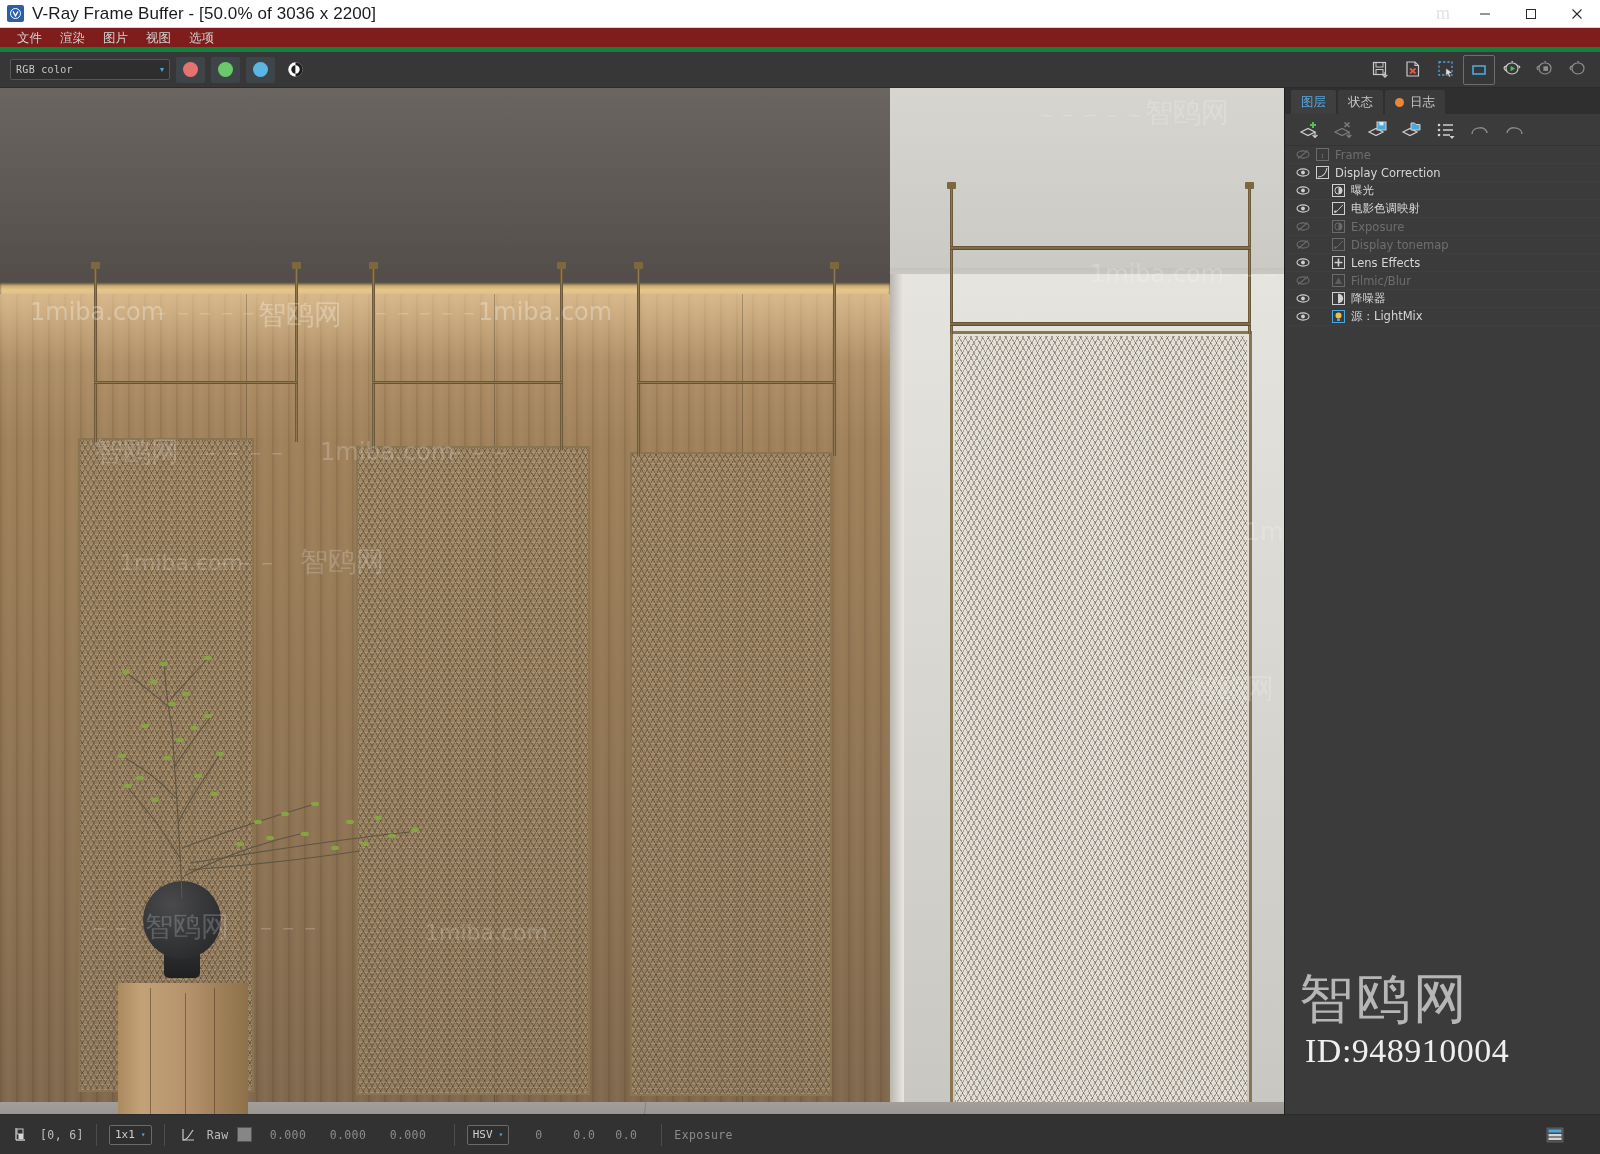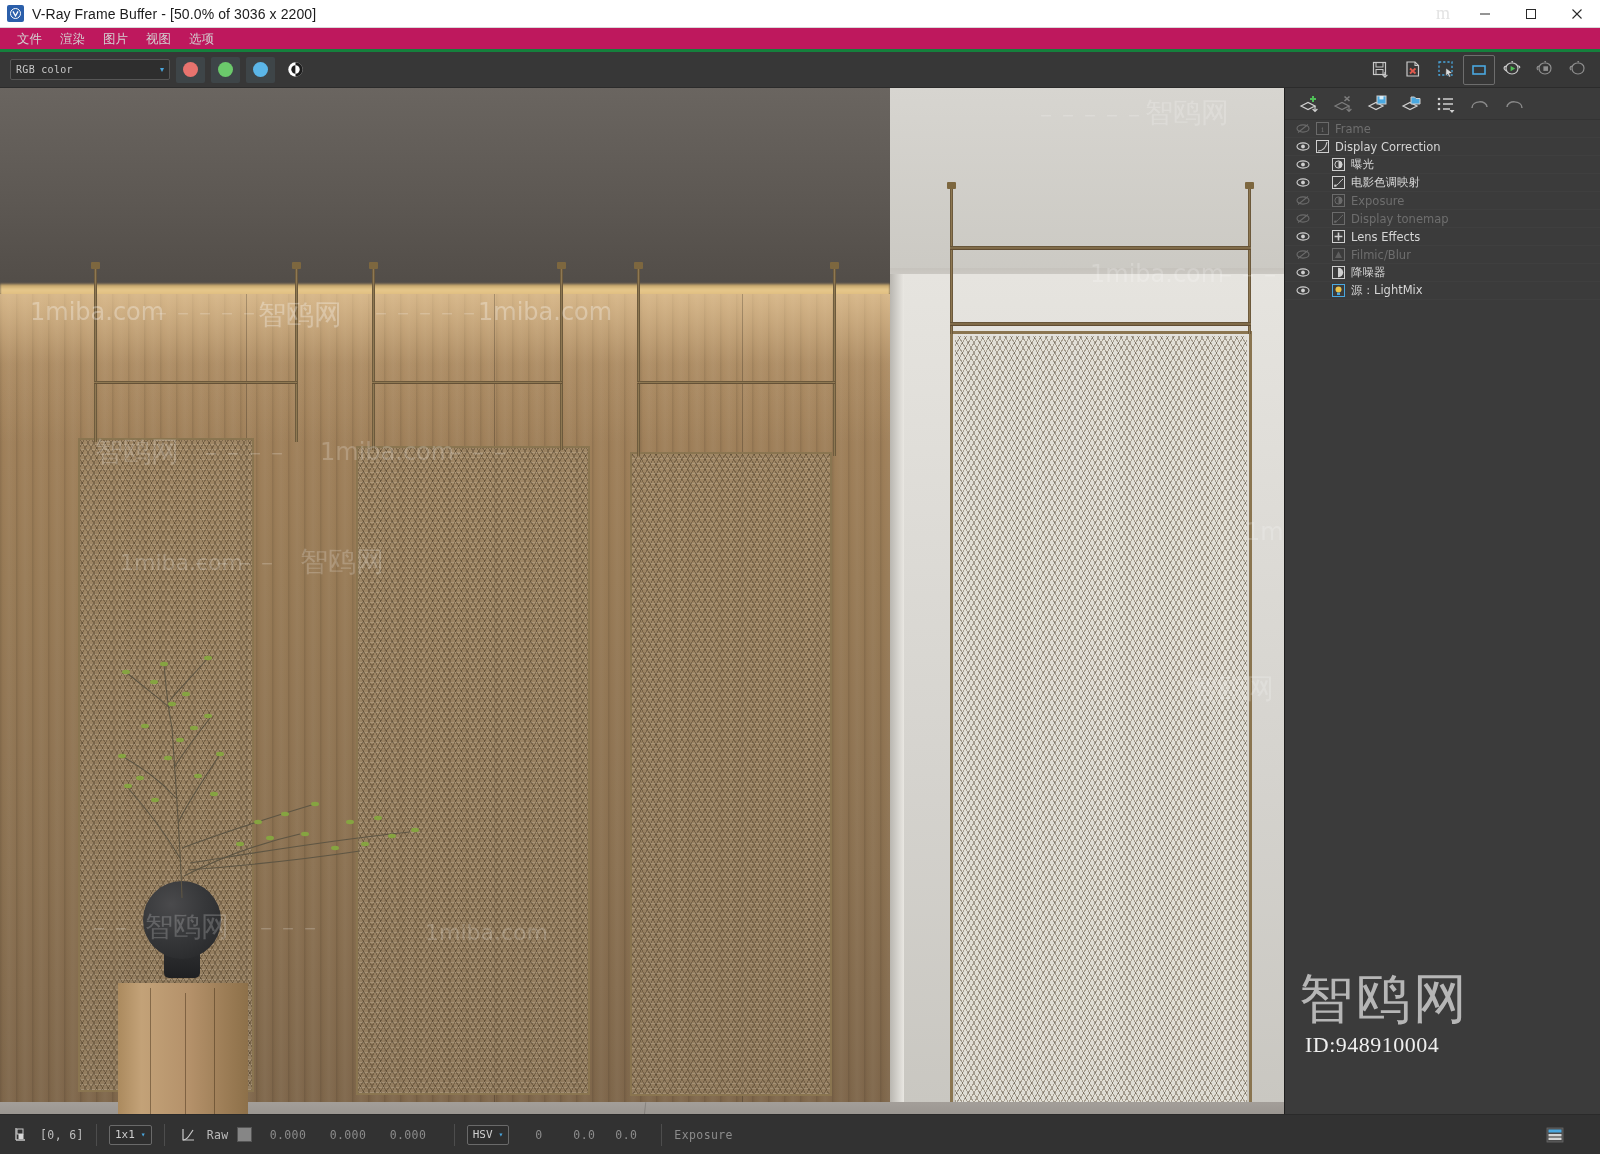--- a/index.html
+++ b/index.html
@@ -14,33 +14,33 @@
   
   .titlebar {
     height: 28px; background: #ffffff; display: flex; align-items: center;
     border-bottom: 1px solid #d8d8d8; flex: 0 0 28px; position: relative; z-index: 40;
   }
   .tb-icon {
     width: 17px; height: 17px; margin-left: 7px; margin-right: 8px;
     background: #2b5faa; border-radius: 2px; display: flex; align-items: center;
     justify-content: center; color: #fff; font-size: 11px; line-height: 1;
   }
-  .tb-title { font-size: 14px; color: #1b1b1b; font-family: "Liberation Sans", sans-serif; letter-spacing: .1px; }
+  .tb-title { font-size: 17px; color: #1b1b1b; font-family: "Liberation Sans", sans-serif; letter-spacing: .1px; }
   .tb-spacer { flex: 1; }
   .tb-watermark { font-size: 18px; color: #e3e3e3; font-family: "Liberation Serif", serif; margin-right: 12px; }
   .tb-btn {
     width: 46px; height: 28px; display: flex; align-items: center; justify-content: center;
     color: #2a2a2a; font-size: 13px; font-family: "DejaVu Sans", sans-serif;
   }
   .tb-btn svg { display: block; }
 
   
   .menubar {
-    height: 24px; background: #be185d; display: flex; align-items: center; padding-left: 8px;
-    flex: 0 0 24px; border-bottom: 3px solid #15803d; position: relative; z-index: 30;
+    height: 24px; background: #7f1d1d; display: flex; align-items: center; padding-left: 8px;
+    flex: 0 0 24px; border-bottom: 5px solid #15803d; position: relative; z-index: 30;
   }
   .menu-item {
     color: #d2d2d2; font-size: 12.5px; padding: 2px 9px; line-height: 18px;
     font-family: "DejaVu Sans", sans-serif;
   }
 
   
   .toolbar {
     height: 36px; background: #373737; display: flex; align-items: center; padding: 0 6px;
     flex: 0 0 36px; position: relative; z-index: 30; border-bottom: 1px solid #2b2b2b;
@@ -165,21 +165,21 @@
   .lrow.indent .licon { margin-left: 16px; }
 
   .prop-sep { height: 24px; position: relative; border-top: 1px solid #343434; background: #3b3b3b; margin-top: 10px; }
   .prop-grip { position:absolute; left: 50%; transform: translateX(-50%); top: 3px;
     width: 54px; height: 5px;
     background: repeating-linear-gradient(90deg, #6d6d6d 0 2px, transparent 2px 5px); }
   .prop-tab { position:absolute; left: 10px; top: 8px; font-size: 11.5px; color: #56a8dc; font-weight: bold; }
   .prop-body { flex: 1; background: #3b3b3b; position: relative; }
   .rp-wm-logo { position:absolute; left: 14px; bottom: 78px; font-size: 54px; color: #b6b6b6;
     letter-spacing: 3px; font-family: "DejaVu Sans", sans-serif; }
-  .rp-wm-id { position:absolute; left: 20px; bottom: 56px; font-size: 22px; color: #efefef;
+  .rp-wm-id { position:absolute; left: 20px; bottom: 44px; font-size: 34px; color: #efefef;
     font-family: "Liberation Serif", serif; letter-spacing: .5px; }
 
   
   .statusbar {
     height: 40px; background: #323232; display: flex; align-items: center; flex: 0 0 40px;
     border-top: 1px solid #2a2a2a; padding: 0 10px; gap: 0;
   }
   .sb-sep { width: 1px; height: 22px; background: #4d4d4d; margin: 0 12px; }
   .sb-txt { font-family: "DejaVu Sans Mono", monospace; font-size: 11.5px; color: #bdbdbd; letter-spacing: .4px; }
   .sb-txt.dim { color: #8c8c8c; }
@@ -443,20 +443,32 @@
             <div class="wm wm-dark" style="left: 425px; top: 832px; font-size: 22px;">1miba.com</div>
             <div class="wm wm-dark" style="left: 255px; top: 825px; font-size: 22px;">－－－</div>
           </div>
 
         <div class="wm-main">智鸥网－－－－－模型好又多</div>
       </div>
     </div>
 
     <div class="rpanel">
 
+      <div class="tabs">
+        <div class="tab active">
+          <span>图层</span>
+        </div>
+        <div class="tab">
+          <span>状态</span>
+        </div>
+        <div class="tab">
+          <span class="rec"></span>
+          <span>日志</span>
+        </div>
+      </div>
 
       <div class="layer-tools">
         <div class="ltbtn">
           <svg width="22" height="20" viewBox="0 0 22 20">
             <path d="M2 12 L9 8.5 L16 12 L9 15.5 Z" fill="none" stroke="#d0d0d0" stroke-width="1.2"></path>
             <path d="M16 12 L16 17 M13.6 15 L16 17.4 L18.4 15" fill="none" stroke="#d0d0d0" stroke-width="1.2"></path>
             <path d="M14 2 L14 8 M11 5 L17 5" stroke="#4fbf57" stroke-width="2"></path>
           </svg>
         </div>
         <div class="ltbtn">

